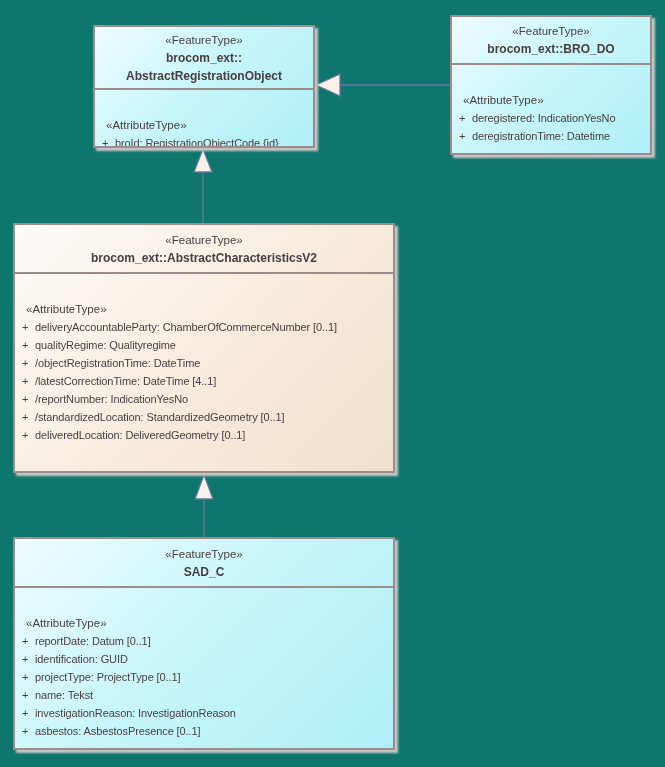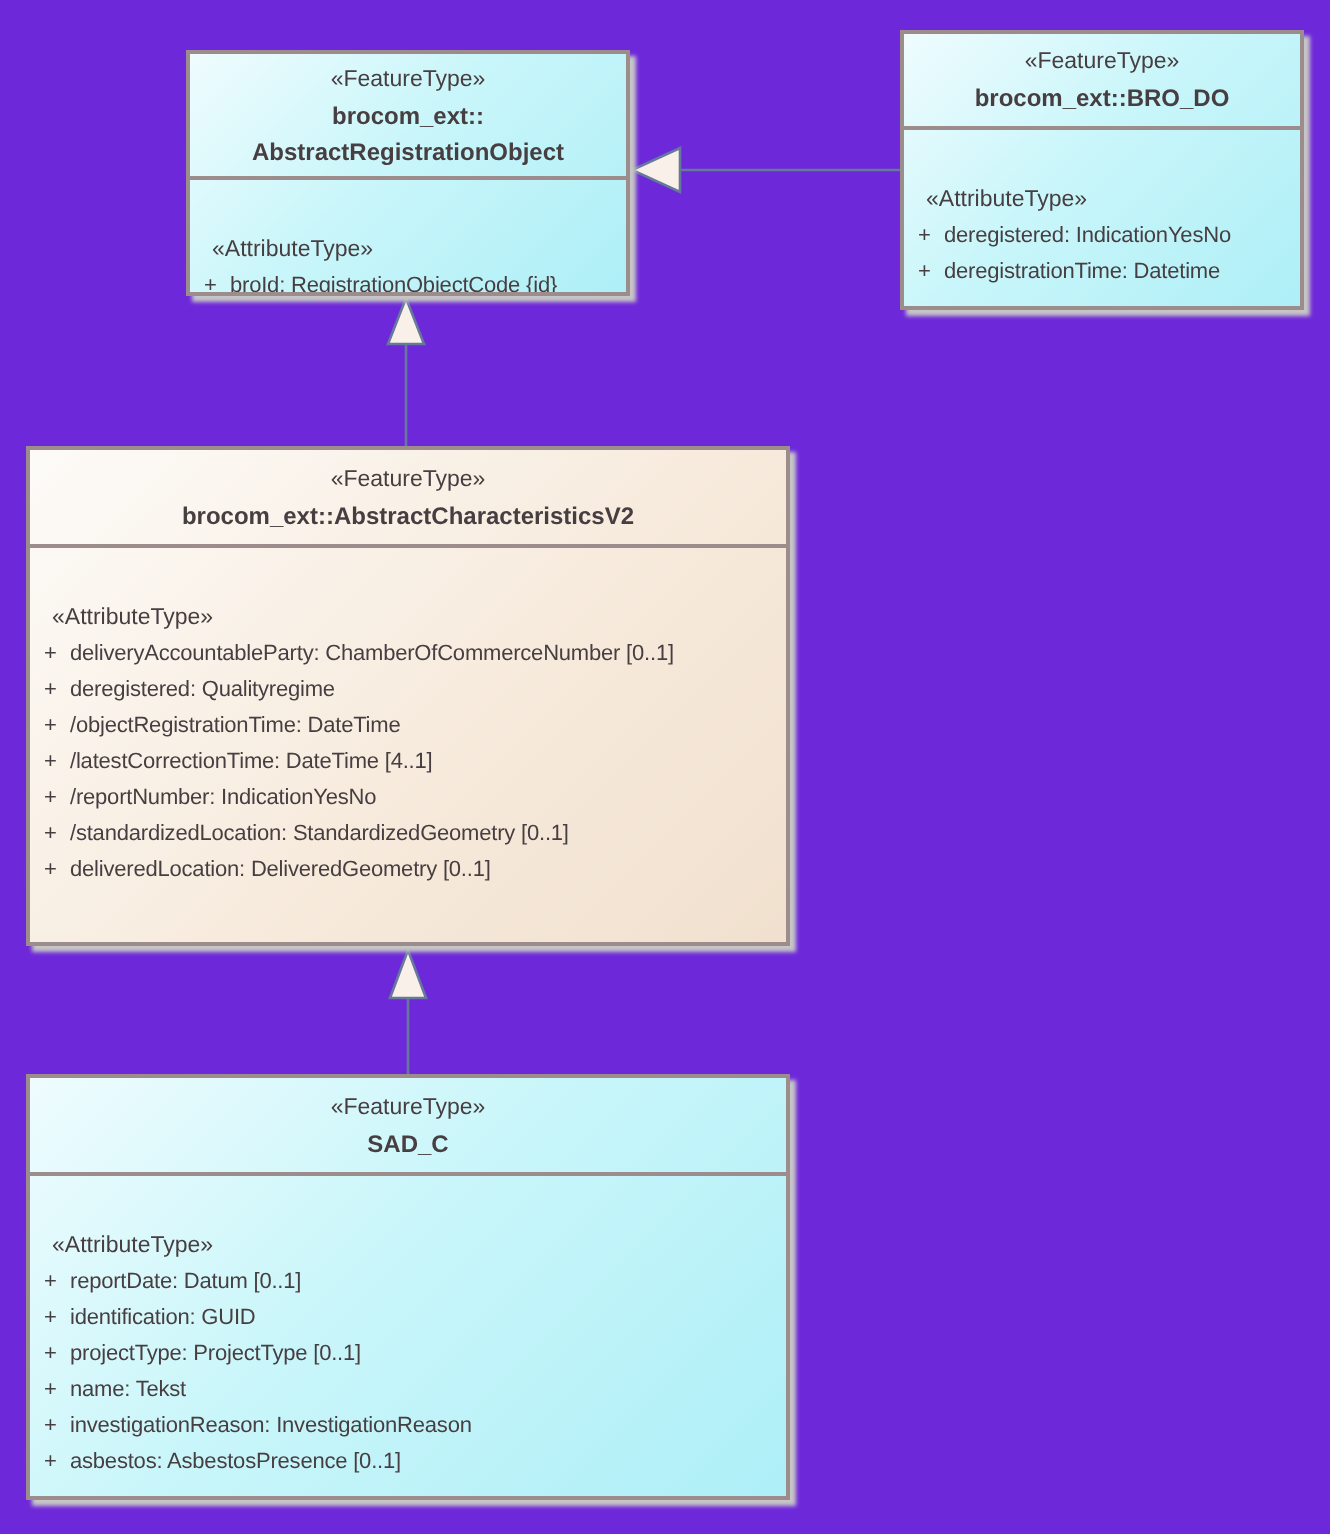--- a/index.html
+++ b/index.html
@@ -5,21 +5,21 @@
   html, body {
     margin: 0;
     padding: 0;
     background: #ffffff;
     font-family: "Liberation Sans", sans-serif;
   }
   #canvas {
     position: relative;
     width: 665px;
     height: 767px;
-    background: #6d28d9;
+    background: #0f766e;
     overflow: hidden;
   }
   .uml-class {
     position: absolute;
     border: 2px solid #9c8c8c;
     box-shadow: 3px 3px 2px #c6c6c6;
     box-sizing: border-box;
     display: flex;
     flex-direction: column;
     color: #473e41;
@@ -135,21 +135,21 @@
 
   <div class="uml-class fill-beige" style="left:13px; top:223px; width:382px; height:250px;">
     <div class="class-header" style="height:49px;">
       <div class="stereotype">«FeatureType»</div>
       <div class="class-name abstract">brocom_ext::AbstractCharacteristicsV2</div>
     </div>
     <div class="class-attrs">
       <div class="attr-header">«AttributeType»</div>
       <div>
           <div class="attr-row"><span class="vis">+</span><span class="attr-text">deliveryAccountableParty: ChamberOfCommerceNumber [0..1]</span></div>
-          <div class="attr-row"><span class="vis">+</span><span class="attr-text">deregistered: Qualityregime</span></div>
+          <div class="attr-row"><span class="vis">+</span><span class="attr-text">qualityRegime: Qualityregime</span></div>
           <div class="attr-row"><span class="vis">+</span><span class="attr-text">/objectRegistrationTime: DateTime</span></div>
           <div class="attr-row"><span class="vis">+</span><span class="attr-text">/latestCorrectionTime: DateTime [4..1]</span></div>
           <div class="attr-row"><span class="vis">+</span><span class="attr-text">/reportNumber: IndicationYesNo</span></div>
           <div class="attr-row"><span class="vis">+</span><span class="attr-text">/standardizedLocation: StandardizedGeometry [0..1]</span></div>
           <div class="attr-row"><span class="vis">+</span><span class="attr-text">deliveredLocation: DeliveredGeometry [0..1]</span></div>
         </div>
     </div>
   </div>
 
   <div class="uml-class fill-cyan" style="left:13px; top:537px; width:382px; height:213px;">

